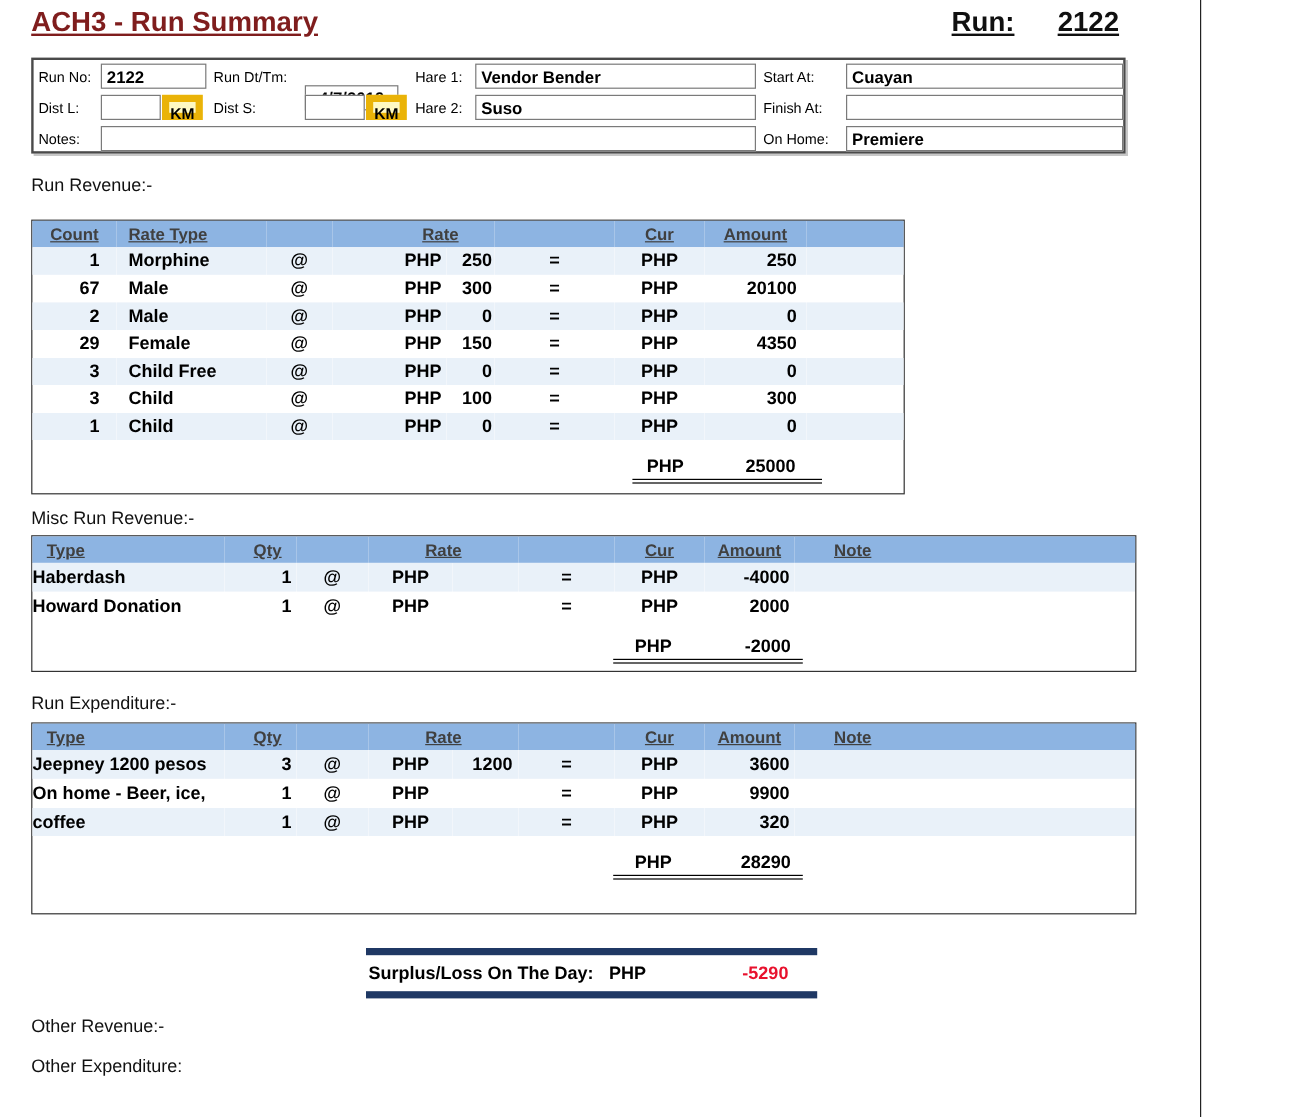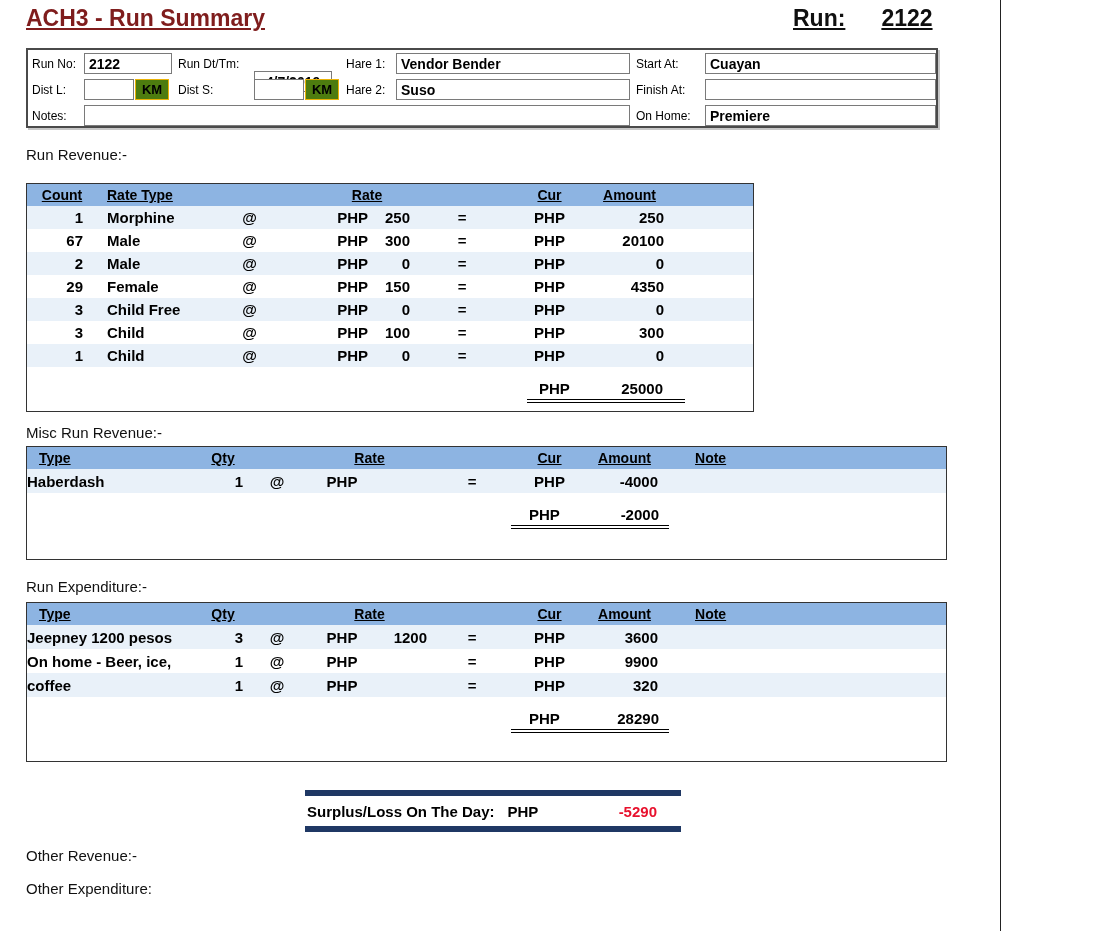--- a/index.html
+++ b/index.html
@@ -9,31 +9,31 @@
 
   .title { position:absolute; left:26px; top:5px; font-size:23px; font-weight:bold; text-decoration:underline; color:#7f1d1d; white-space:nowrap; }
   .run-group { position:absolute; left:793px; top:5px; font-size:23px; font-weight:bold; color:#101010; }
   .run-group .u { text-decoration:underline; }
   .run-num { margin-left:36px; }
 
   .info-box { position:absolute; left:26px; top:48px; width:912px; height:80px; border:2px solid #4a4a4a; background:#fff; box-shadow:2px 2px 0 rgba(0,0,0,0.22); }
   .ib-label { position:absolute; font-size:12px; white-space:nowrap; }
   .ib-input { position:absolute; height:21px; border:1px solid #7a7a7a; background:#fff; font-family:inherit; font-size:14px; font-weight:bold; padding:0 4px; color:#000; }
   .ib-input.center { text-align:center; }
-  .km-box { position:absolute; width:34px; height:21px; border:1px solid #eab308; font-size:13px; font-weight:bold; text-align:center; line-height:19px; background:#4d7c0f; }
+  .km-box { position:absolute; width:34px; height:21px; border:6px solid #eab308; font-size:13px; font-weight:bold; text-align:center; line-height:19px; background:#fef9c3; }
 
   .section-title { position:absolute; font-size:15px; color:#111; white-space:nowrap; }
 
   .tbl-wrap { position:absolute; border:1px solid #333; background:#fff; }
   #revenue-wrap { left:26px; top:183px; width:728px; height:229px; }
   #misc-wrap { left:26px; top:446px; width:921px; height:114px; }
   #exp-wrap { left:26px; top:602px; width:921px; height:160px; }
 
   table { border-collapse:collapse; width:100%; table-layout:fixed; }
-  th { background:#8DB4E2; color:#000000; font-size:14px; font-weight:bold; text-decoration:underline; height:22px; padding:0; }
+  th { background:#8DB4E2; color:#404040; font-size:14px; font-weight:bold; text-decoration:underline; height:22px; padding:0; }
   td { font-size:15px; font-weight:bold; height:23px; padding:0; color:#000; overflow:hidden; white-space:nowrap; }
   .misc-t td, .exp-t td { height:24px; }
   tbody tr:nth-child(odd) td { background:#E9F1F9; }
 
   .al{text-align:left} .ar{text-align:right} .ac{text-align:center}
   .pl6{} .pl10{padding-left:10px} .pl12{padding-left:12px} .pl33{padding-left:33px} .pl45{padding-left:45px}
   .pr2{padding-right:2px} .pr4{padding-right:4px} .pr5{padding-right:5px} .pr8{padding-right:8px} .pr14{padding-right:14px}
 
   .total-line { display:flex; justify-content:space-between; align-items:flex-end; font-size:15px; font-weight:bold; border-bottom:4px double #000; height:24px; margin-top:12px; }
   .rev-total { margin-left:500px; width:158px; padding:0 22px 2px 12px; }
@@ -227,20 +227,31 @@
           <td class="al pl6">Haberdash</td>
           <td class="ar pr4">1</td>
           <td class="ac">@</td>
           <td class="ac">PHP</td>
           <td class="ar pr5"></td>
           <td class="ac">=</td>
           <td class="ac">PHP</td>
           <td class="ar pr4">-4000</td>
           <td class="al pl33"></td>
         </tr>
+        <tr>
+          <td class="al pl6">Howard Donation</td>
+          <td class="ar pr4">1</td>
+          <td class="ac">@</td>
+          <td class="ac">PHP</td>
+          <td class="ar pr5"></td>
+          <td class="ac">=</td>
+          <td class="ac">PHP</td>
+          <td class="ar pr4">2000</td>
+          <td class="al pl33"></td>
+        </tr>
       </tbody>
     </table>
     <div class="total-line wide-total">
       <span>PHP</span>
       <span>-2000</span>
     </div>
   </div>
 
   <div class="section-title" style="left:26px;top:578px">Run Expenditure:-</div>
 

